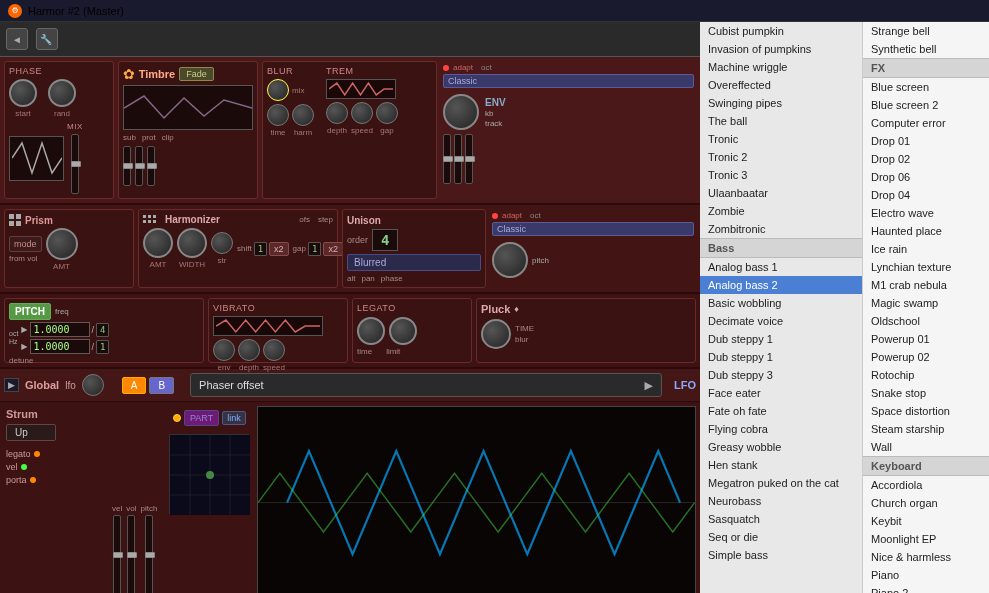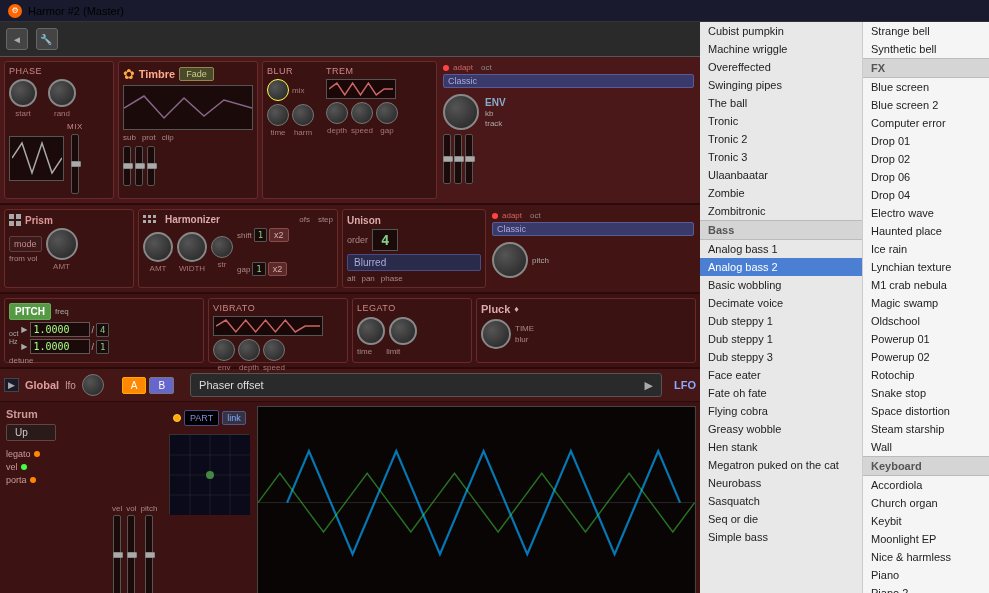--- a/index.html
+++ b/index.html
@@ -465,21 +465,21 @@
       display: inline-block;
     }
     .orange-dot {
       width: 6px; height: 6px;
       background: #ff8800;
       border-radius: 50%;
       display: inline-block;
     }
 
     .part-btn {
-      background: #000000;
+      background: #701a75;
       border: 1px solid #4a4a8a;
       color: #8888dd;
       font-size: 9px;
       padding: 2px 5px;
       border-radius: 2px;
       cursor: pointer;
     }
 
     .arrow-btn {
       background: #1a1a2a;
@@ -708,21 +708,21 @@
               <span class="phase-knob-label">AMT</span>
             </div>
             <div>
               <div class="knob" style="width:30px;height:30px;"></div>
               <span class="phase-knob-label">WIDTH</span>
             </div>
             <div>
               <div class="knob-small"></div>
               <span class="phase-knob-label">str</span>
             </div>
-            <div style="display:flex; flex-direction:column; gap:20px;">
+            <div style="display:flex; flex-direction:row; gap:4px;">
               <div style="display:flex; align-items:center; gap:2px;">
                 <span style="font-size:8px; color:#aa8888;">shift</span>
                 <div class="value-display">1</div>
                 <div class="x2-btn">x2</div>
               </div>
               <div style="display:flex; align-items:center; gap:2px;">
                 <span style="font-size:8px; color:#aa8888;">gap</span>
                 <div class="value-display">1</div>
                 <div class="x2-btn">x2</div>
               </div>
@@ -943,20 +943,21 @@
       </div>
 
     </div>
   </div>
 
   <div class="presets-panel">
 
     <div class="presets-col1">
 
       <div class="preset-item">Cubist pumpkin</div>
+      <div class="preset-item">Invasion of pumpkins</div>
       <div class="preset-item">Machine wriggle</div>
       <div class="preset-item">Overeffected</div>
       <div class="preset-item">Swinging pipes</div>
       <div class="preset-item">The ball</div>
       <div class="preset-item">Tronic</div>
       <div class="preset-item">Tronic 2</div>
       <div class="preset-item">Tronic 3</div>
       <div class="preset-item">Ulaanbaatar</div>
       <div class="preset-item">Zombie</div>
       <div class="preset-item">Zombitronic</div>

